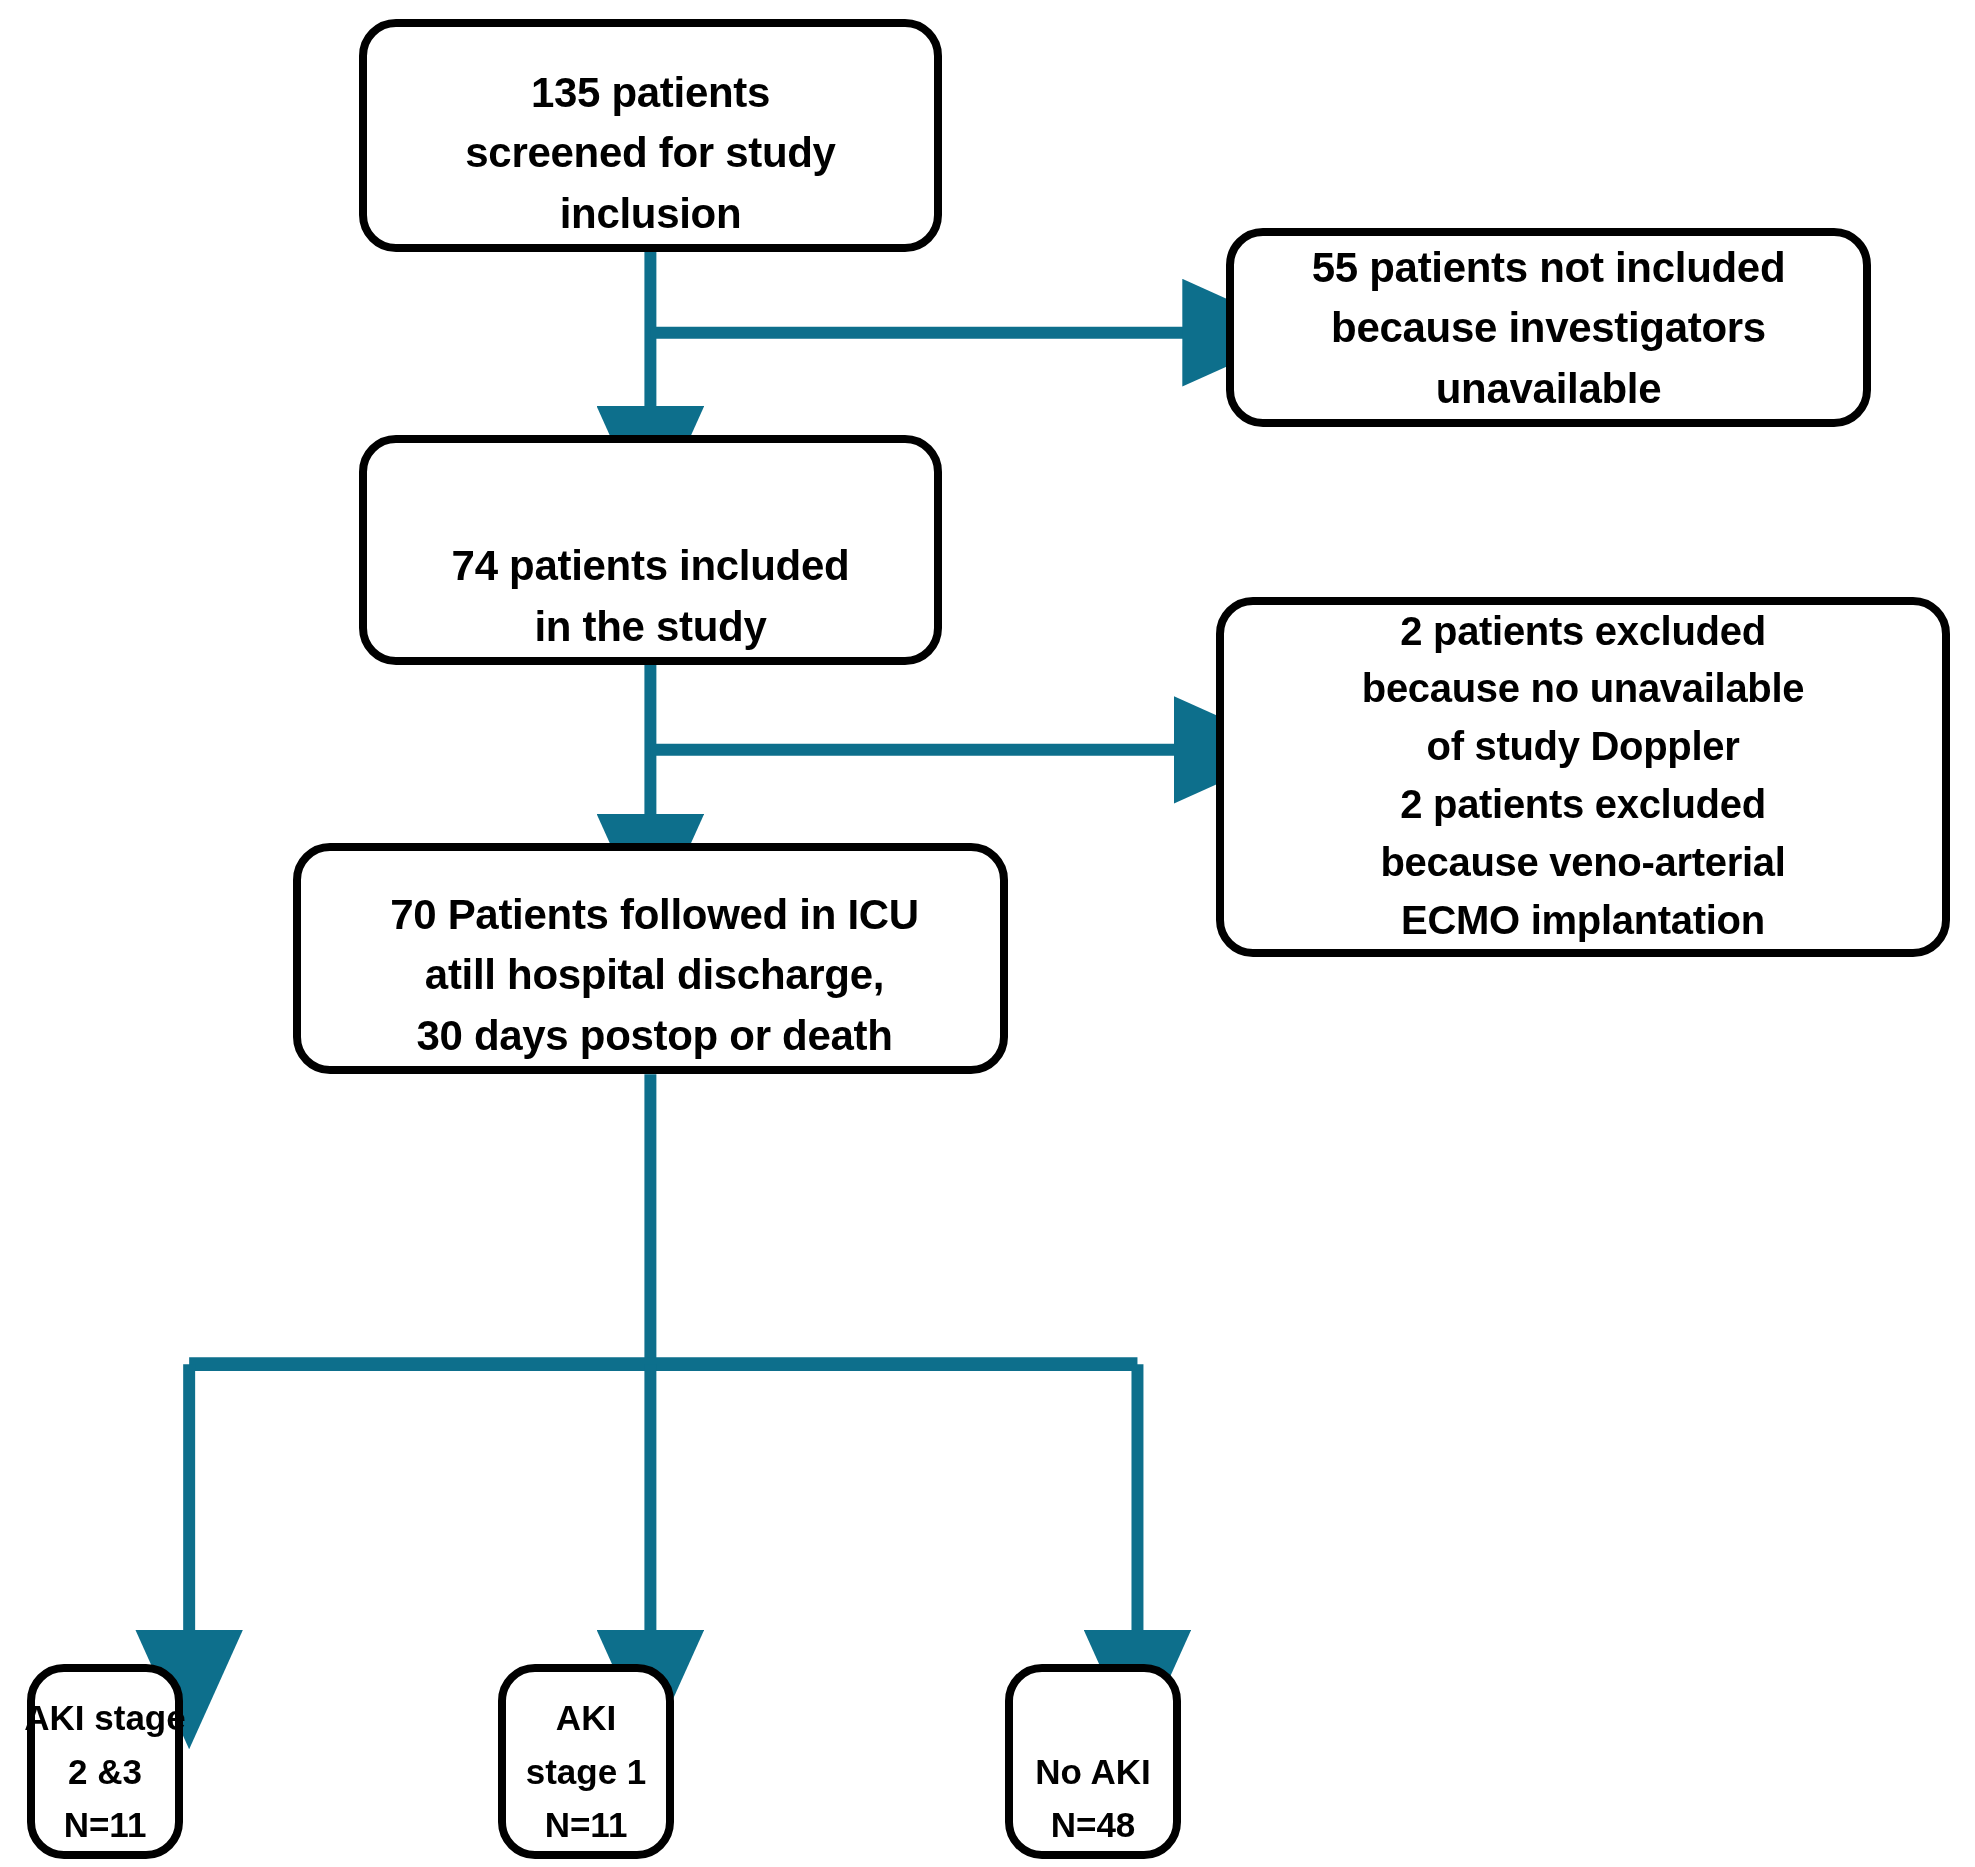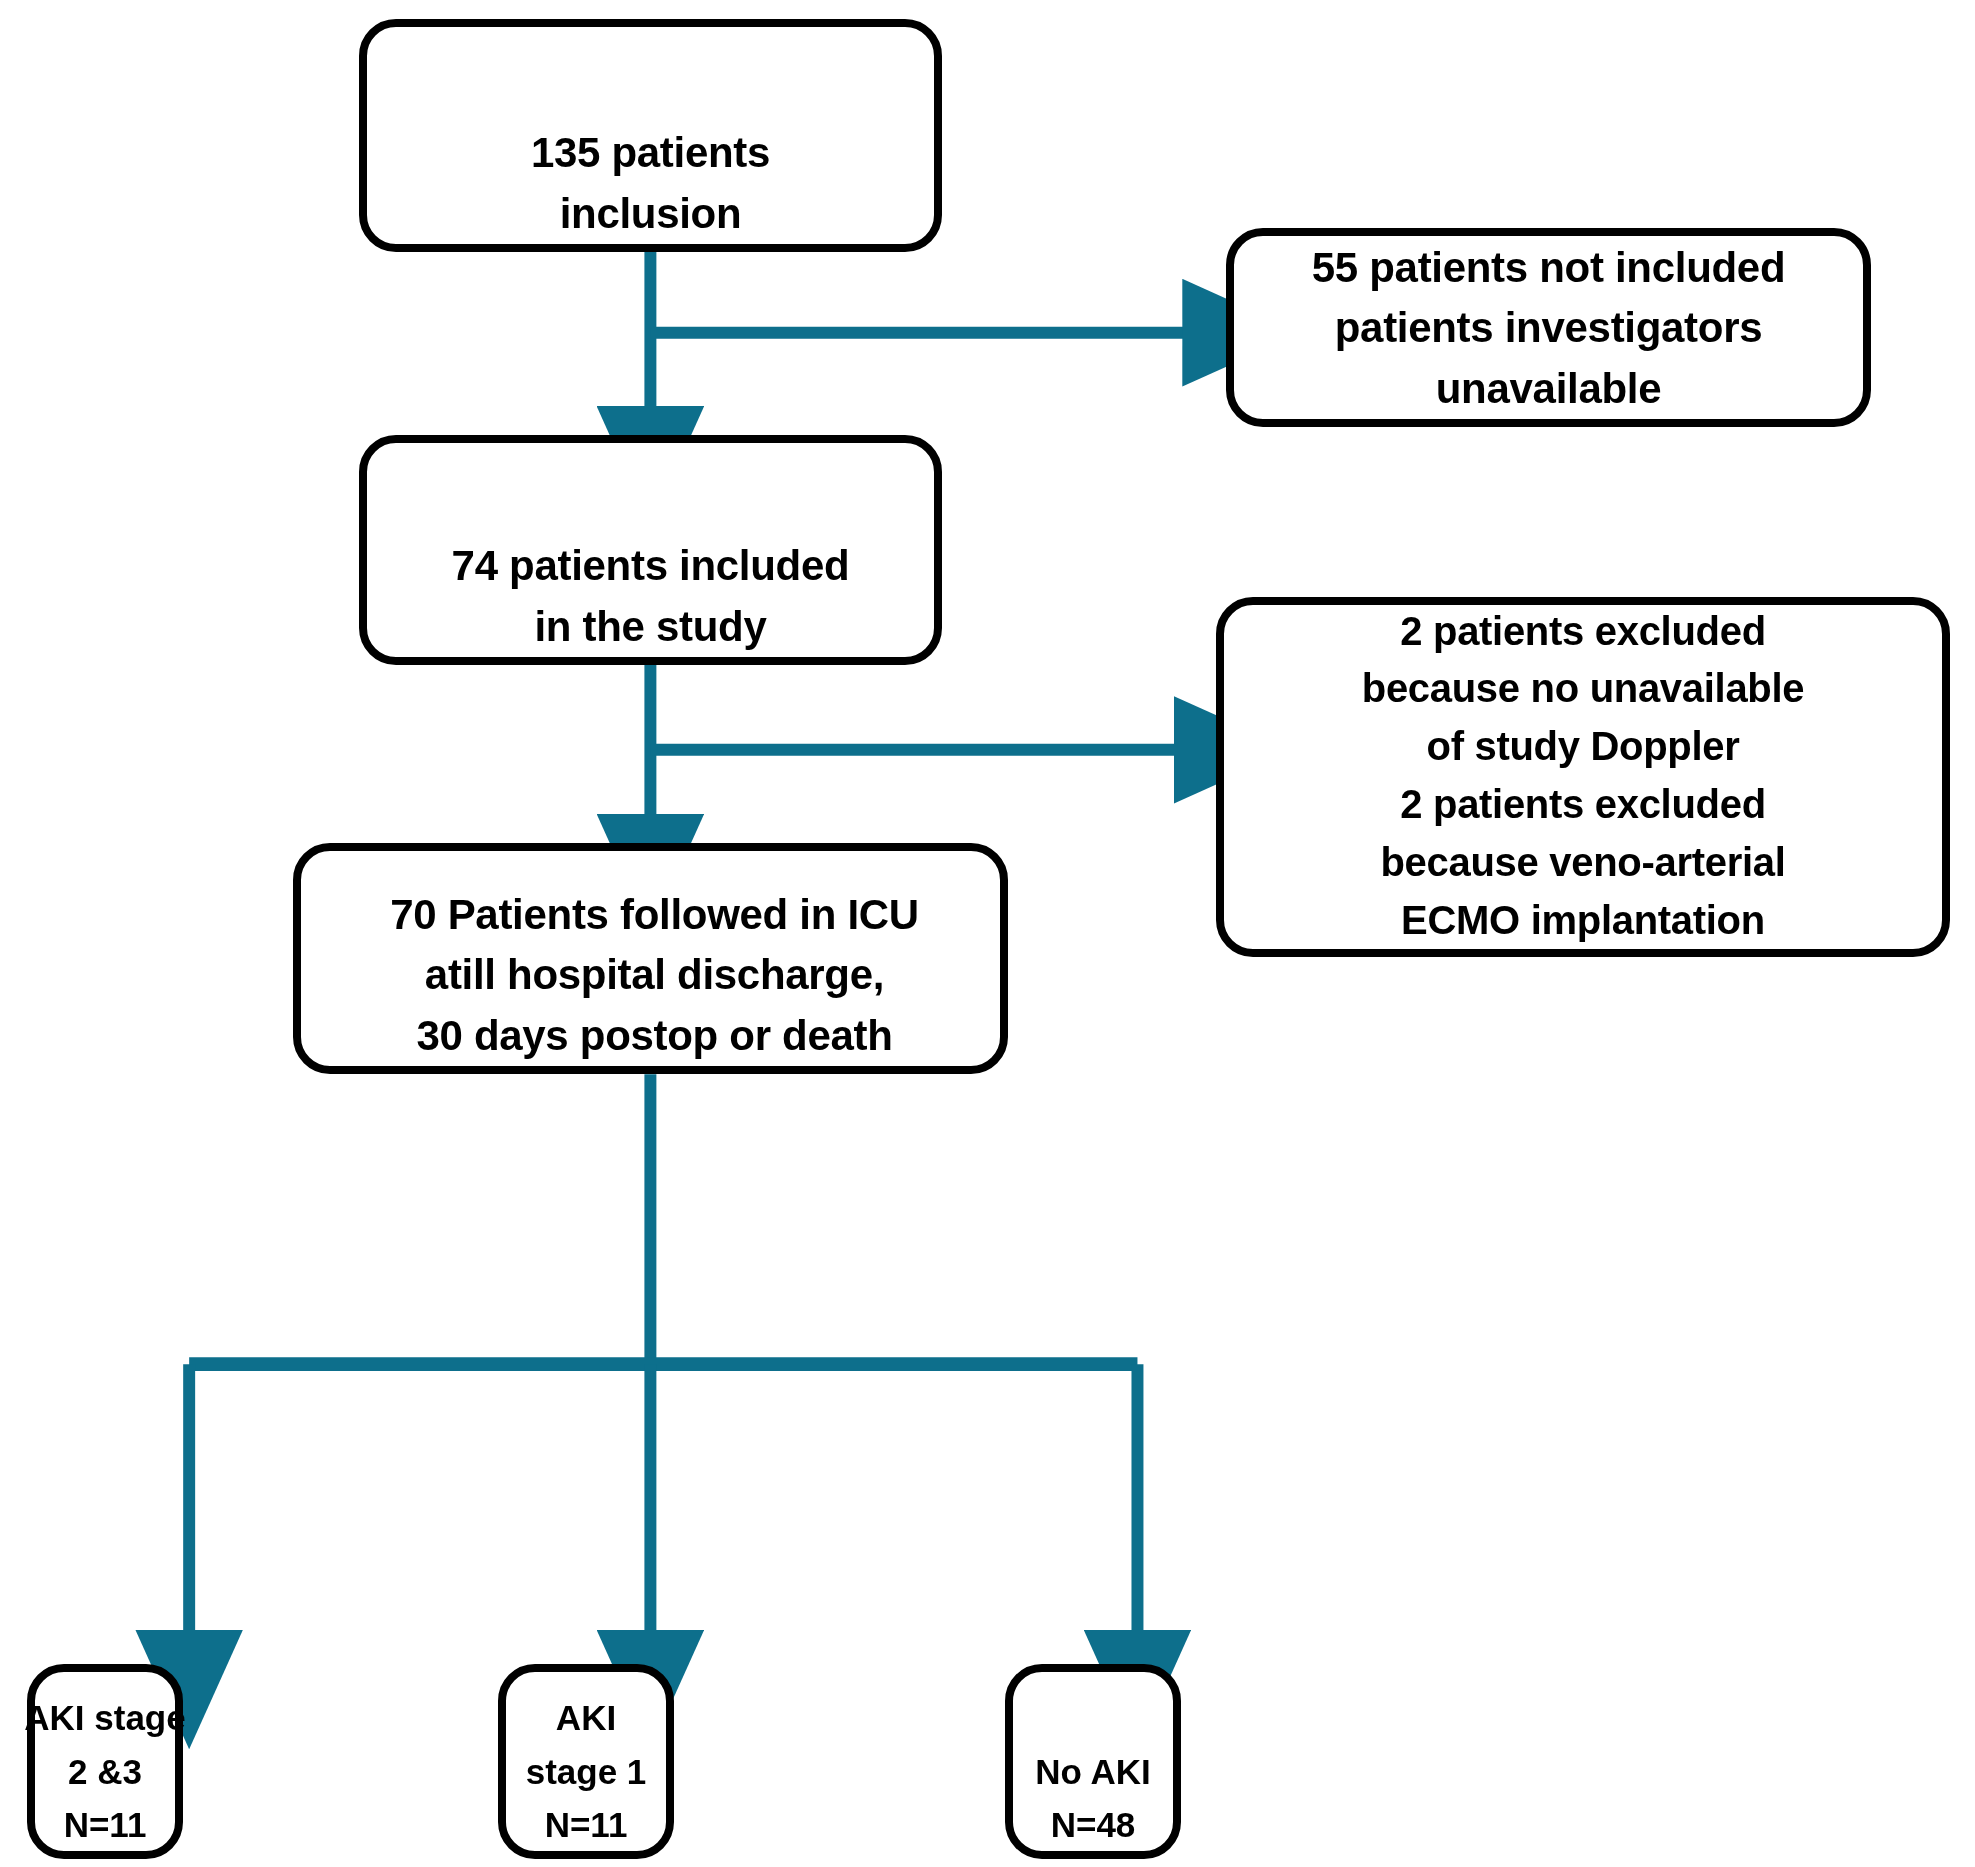--- a/index.html
+++ b/index.html
@@ -100,26 +100,27 @@
       <path d="M1032,1705 L1032,2165" stroke="#0d6f8c" stroke-width="19" fill="none"></path>
       <path d="M300,2165 L1805,2165" stroke="#0d6f8c" stroke-width="22" fill="none"></path>
       <path d="M300,2165 L300,2590" stroke="#0d6f8c" stroke-width="19" fill="none" marker-end="url(#arrowT)"></path>
       <path d="M1032,2165 L1032,2590" stroke="#0d6f8c" stroke-width="19" fill="none" marker-end="url(#arrowT)"></path>
       <path d="M1805,2165 L1805,2590" stroke="#0d6f8c" stroke-width="19" fill="none" marker-end="url(#arrowT)"></path>
     </g>
   </svg>
 
   <div class="node cond" id="node-screened">
     <span class="line">135 patients</span>
+    <span class="line">screened for study</span>
     <span class="line">inclusion</span>
   </div>
 
   <div class="node cond" id="node-notincluded">
     <span class="line">55 patients not included</span>
-    <span class="line">patients investigators</span>
+    <span class="line">because investigators</span>
     <span class="line">unavailable</span>
   </div>
 
   <div class="node cond" id="node-included">
     <span class="line">74 patients included</span>
     <span class="line">in the study</span>
   </div>
 
   <div class="node cond" id="node-excluded">
     <span class="line">2 patients excluded</span>

